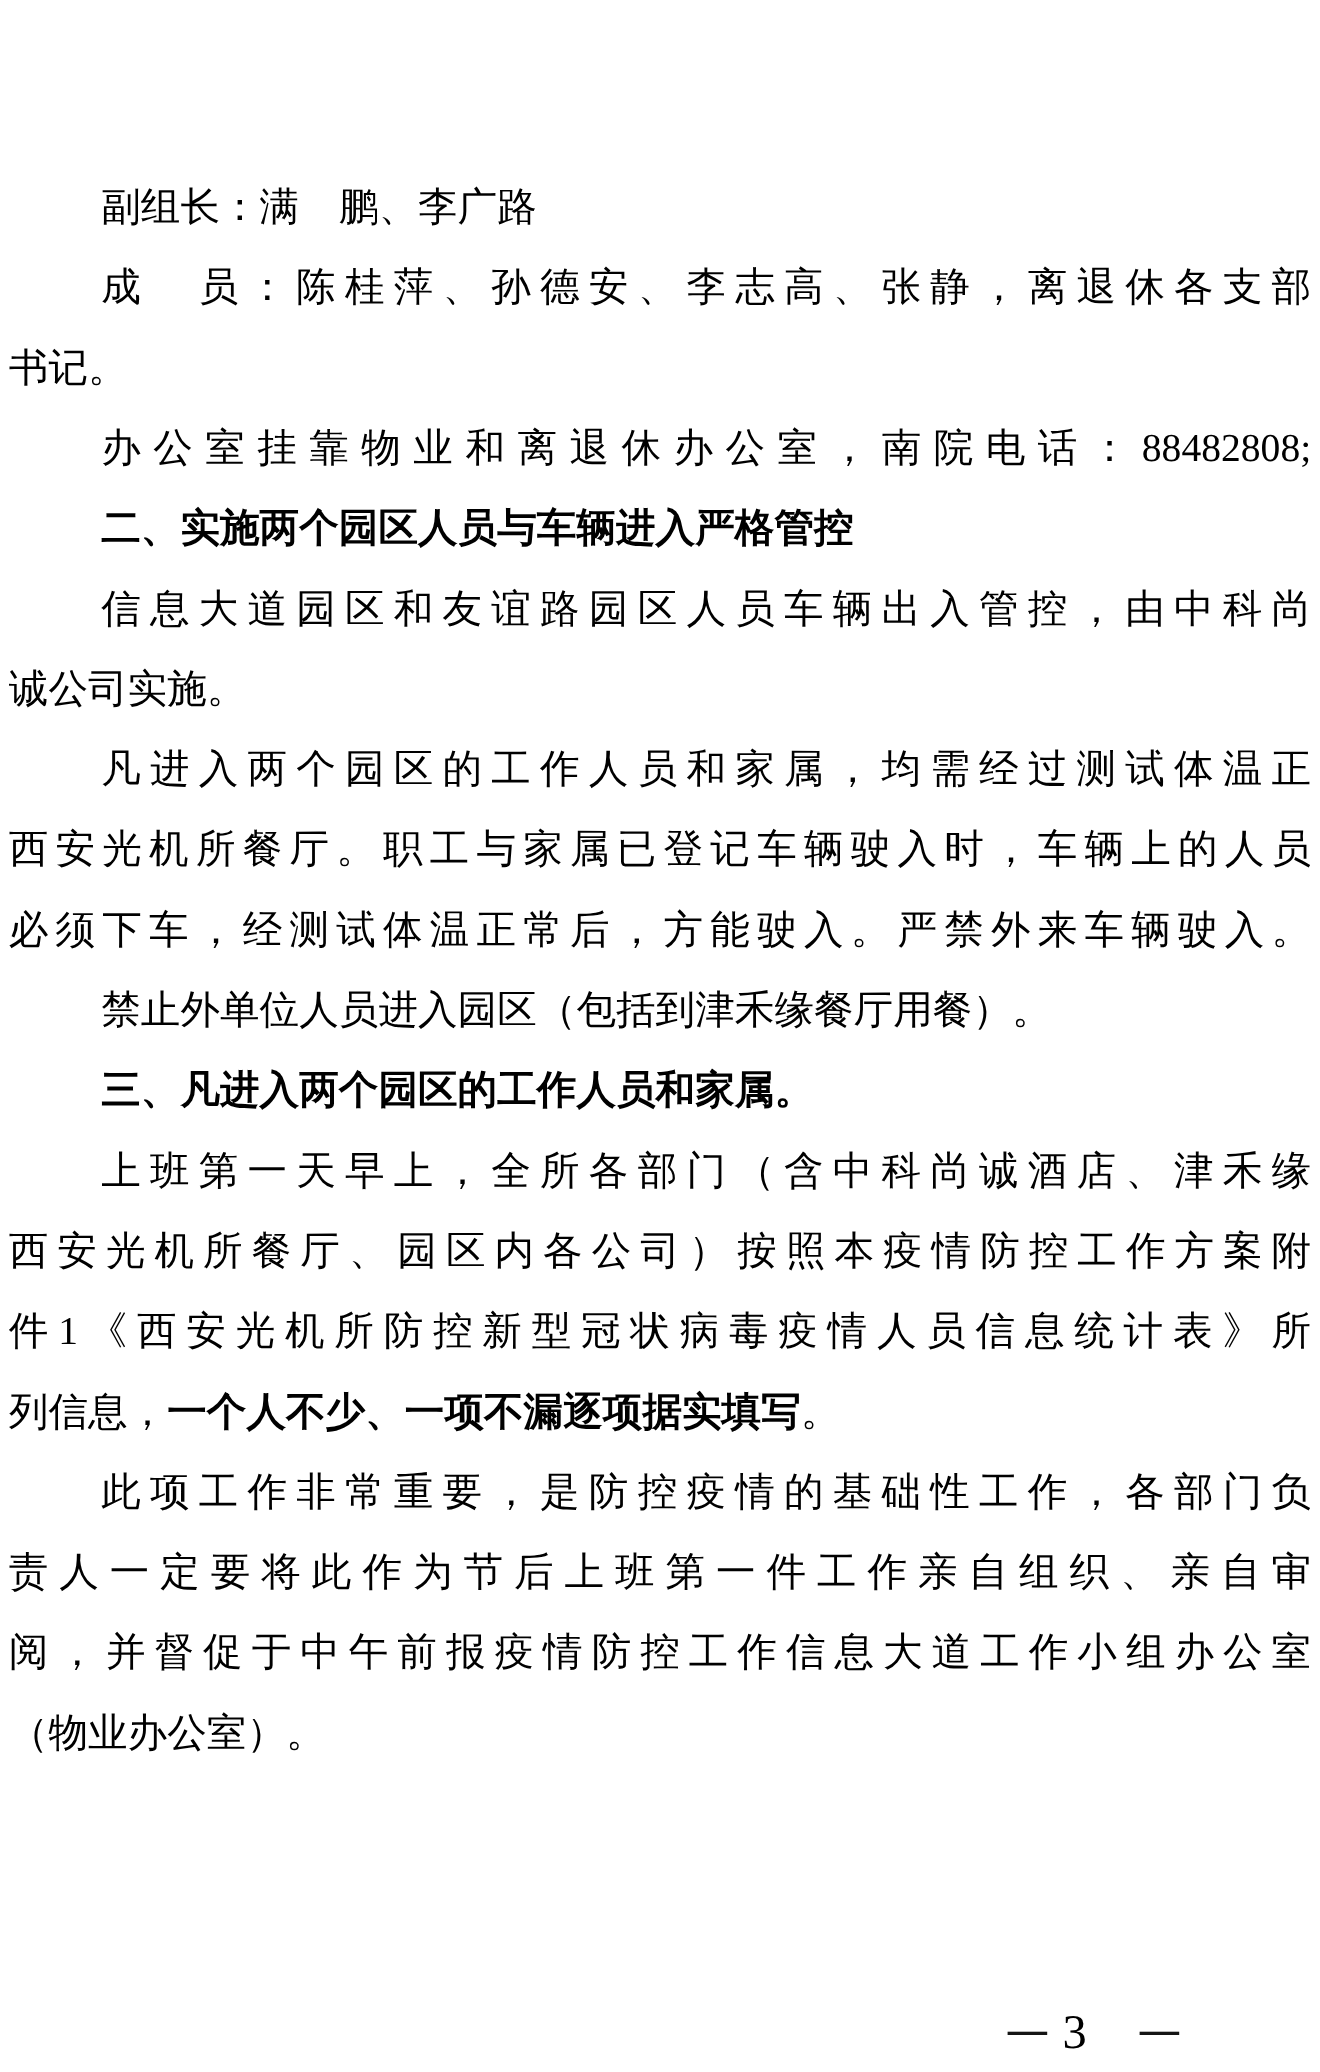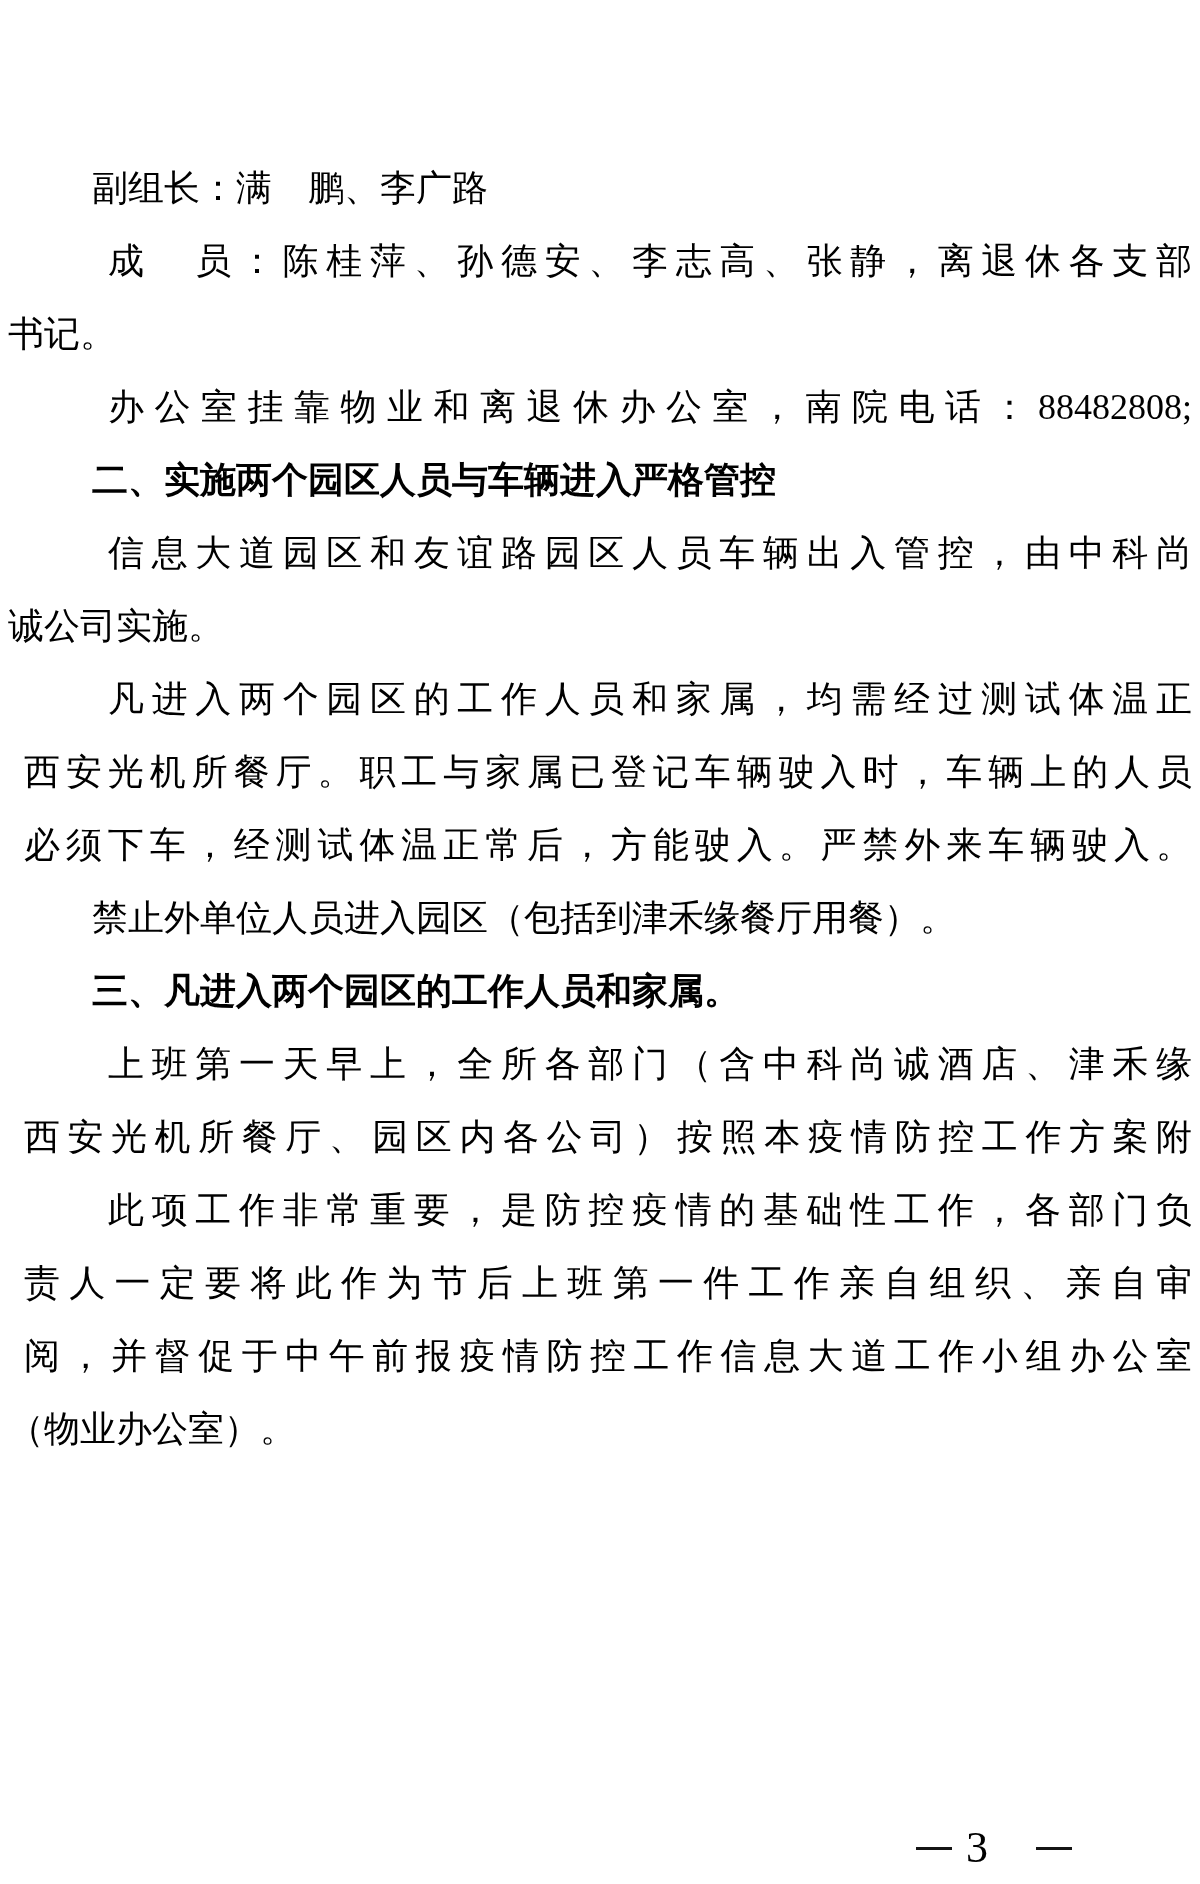--- a/index.html
+++ b/index.html
@@ -24,21 +24,20 @@
   .line {
     font-size: 36px;
     line-height: 73px;
     height: 73px;
     white-space: nowrap;
     letter-spacing: 0;
   }
   .line.fill {
     text-align: justify;
     text-align-last: justify;
-    margin-left: 16px;
   }
   .line.indent {
     padding-left: 84px;
   }
   .line.heading span,
   .bold-run {
     font-weight: 700;
     font-family: Liberation Serif, serif;
     text-align: right;
   }
@@ -75,20 +74,22 @@
     <div class="line indent heading"><span>二、实施两个园区人员与车辆进入严格管控</span></div>
     <div class="line indent fill"><span>信息大道园区和友谊路园区人员车辆出入管控，由中科尚</span></div>
     <div class="line"><span>诚公司实施。</span></div>
     <div class="line indent fill"><span>凡进入两个园区的工作人员和家属，均需经过测试体温正</span></div>
     <div class="line fill"><span>西安光机所餐厅。职工与家属已登记车辆驶入时，车辆上的人员</span></div>
     <div class="line fill"><span>必须下车，经测试体温正常后，方能驶入。严禁外来车辆驶入。</span></div>
     <div class="line indent"><span>禁止外单位人员进入园区（包括到津禾缘餐厅用餐）。</span></div>
     <div class="line indent heading"><span>三、凡进入两个园区的工作人员和家属。</span></div>
     <div class="line indent fill"><span>上班第一天早上，全所各部门（含中科尚诚酒店、津禾缘</span></div>
     <div class="line fill"><span>西安光机所餐厅、园区内各公司）按照本疫情防控工作方案附</span></div>
+    <div class="line fill"><span>件1《西安光机所防控新型冠状病毒疫情人员信息统计表》所</span></div>
+    <div class="line"><span>列信息，</span><span class="bold-run">一个人不少、一项不漏逐项据实填写</span><span>。</span></div>
     <div class="line indent fill"><span>此项工作非常重要，是防控疫情的基础性工作，各部门负</span></div>
     <div class="line fill"><span>责人一定要将此作为节后上班第一件工作亲自组织、亲自审</span></div>
     <div class="line fill"><span>阅，并督促于中午前报疫情防控工作信息大道工作小组办公室</span></div>
     <div class="line"><span>（物业办公室）。</span></div>
   </div>
 
 <div class="page-footer">
   <span class="page-dash first"></span>
   <span class="page-num">3</span>
   <span class="page-dash"></span>

